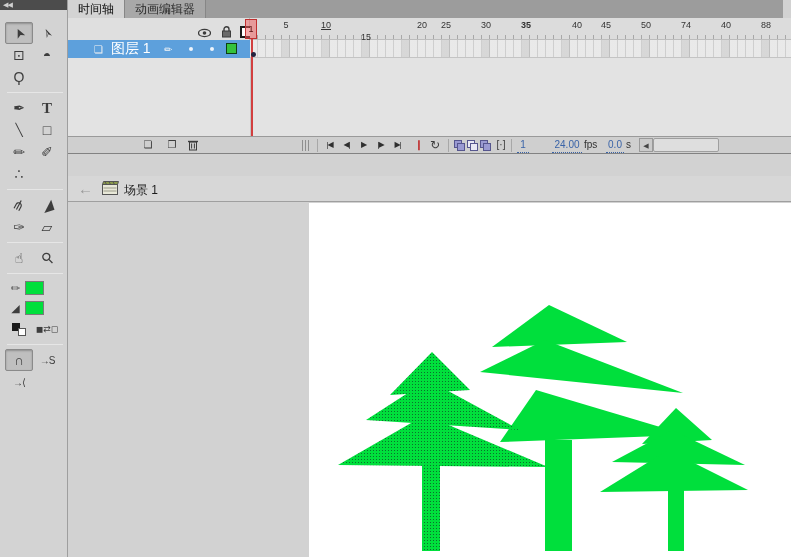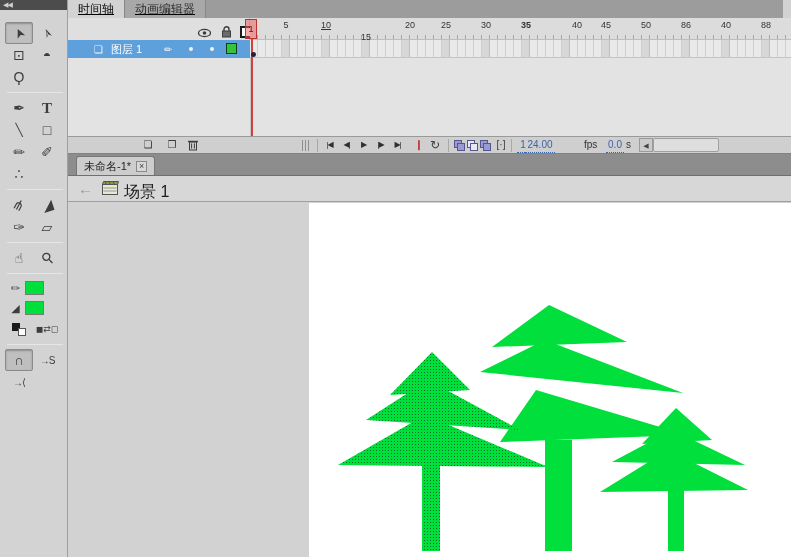--- a/index.html
+++ b/index.html
@@ -29,36 +29,36 @@
   [data-name="snap-to-objects"] .g { font-weight:bold; }
   .bwicon { position:relative; width:14px; height:13px; }
   .bwicon .b { position:absolute; left:0; top:0; width:8px; height:8px; background:#1a1a1a; }
   .bwicon .w { position:absolute; right:0; bottom:0; width:8px; height:8px; background:#fff; border:1px solid #555; }
   .swapicon { font-size:9px; color:#3d3d3d; }
 
   
   #right { position:absolute; left:68px; top:0; right:0; height:557px; }
 
   
-  #tabstrip { position:absolute; left:0; top:0; right:8px; height:26px; background:#9c9c9c; border-bottom:1px solid #8a8a8a; display:flex;text-decoration:underline; }
+  #tabstrip { position:absolute; left:0; top:0; right:8px; height:26px; background:#9c9c9c; border-bottom:1px solid #8a8a8a; display:flex; }
   .ptab { height:18px; padding:0 10px; font-size:12px; line-height:18px; color:#2a2a2a; background:#a8a8a8; border-right:1px solid #868686; }
   .ptab.active { background:#d3d3d3; color:#111; }
 
   
   #timeline { position:absolute; left:0; top:18px; right:0; height:136px; background:#dfdfdf; }
   #layercol { position:absolute; left:0; top:0; width:182px; height:118px; border-right:1px solid #bcbcbc; }
   .colicon { position:absolute; top:6px; width:14px; height:12px; text-align:center; }
   #ruler { position:absolute; left:182px; top:0; right:0; height:22px; background:#dcdcdc; border-bottom:1px solid #bdbdbd;
            background-image:repeating-linear-gradient(90deg, transparent 0 7px, #a8a8a8 7px 8px); background-size:100% 5px; background-position:0 17px; background-repeat:no-repeat; }
   .rnum { position:absolute; top:2px; transform:translateX(-50%); font-size:9px; color:#333; }
   #playhead-box { position:absolute; left:177px; top:1px; width:12px; height:20px; background:rgba(240,100,100,.55); border:1px solid #c03030; font-size:9px; color:#5a1010; text-align:center; line-height:18px; z-index:5; }
   #playhead-line { position:absolute; left:182.5px; top:20px; width:2px; height:98px; background:#d23f3f; z-index:4; }
   #layerrow { position:absolute; left:0; top:22px; width:182px; height:18px; background:#5da0dc; color:#fff; display:flex; align-items:center; }
   #layerrow .licon { font-size:10px; color:#f2f2f2; margin-left:26px; }
-  #layerrow .lname { font-size:11px; margin-left:8px; }
+  #layerrow .lname { font-size:14px; margin-left:8px; }
   #layerrow .lpencil { position:absolute; left:96px; font-size:10px; color:#f6f6f6; }
   #layerrow .ldot { position:absolute; width:4px; height:4px; border-radius:50%; background:#eef4fb; top:7px; }
   #layerrow .lsquare { position:absolute; left:158px; top:3px; width:11px; height:11px; background:#35c23d; border:1px solid #0f3f12; }
   #framesrow { position:absolute; left:182px; top:22px; right:0; height:18px;
       background-image:
         repeating-linear-gradient(90deg, rgba(0,0,0,0.07) 0 0), 
         repeating-linear-gradient(90deg, transparent 0 32px, rgba(0,0,0,0.08) 32px 40px),
         repeating-linear-gradient(90deg, #fbfbfb 0 7px, #dedede 7px 8px);
       border-bottom:1px solid #c4c4c4; }
   #keyframe-dot { position:absolute; left:183px; top:34px; width:5px; height:5px; border-radius:50%; background:#23233f; z-index:6; }
@@ -85,21 +85,21 @@
 
   
   #docstrip { position:absolute; left:0; top:154px; right:0; height:22px; background:#8d8d8d; border-bottom:1px solid #6f6f6f; }
   #doctab { position:absolute; left:8px; bottom:0; height:19px; background:#cdcdcd; border:1px solid #777; border-bottom:none; border-radius:3px 3px 0 0; padding:0 7px; font-size:11px; line-height:18px; color:#1d1d1d; display:flex; align-items:center; gap:5px; }
   #doctab .close { width:11px; height:11px; border:1px solid #8a8a8a; background:#d8d8d8; font-size:9px; line-height:9px; text-align:center; color:#444; }
 
   
   #editbar { position:absolute; left:0; top:176px; right:0; height:26px; background:#d7d7d7; border-bottom:1px solid #9f9f9f; }
   #backarrow { position:absolute; left:10px; top:4px; font-size:15px; font-weight:bold; color:#9a9a9a; }
   #sceneicon { position:absolute; left:34px; top:5px; }
-  #scenename { position:absolute; left:56px; top:6px; font-size:16px; color:#1c1c1c; }
+  #scenename { position:absolute; left:56px; top:6px; font-size:12px; color:#1c1c1c; }
 
   
   #stagewrap { position:absolute; left:0; top:202px; right:0; bottom:0; background:#d2d2d2; }
   #stage { position:absolute; left:241px; top:1px; right:0; bottom:0; background:#ffffff; }
   #stage svg { display:block; width:100%; height:100%; }
 </style>
 </head>
 <body>
 
 <div id="app" data-name="flash-application-window">
@@ -234,28 +234,28 @@
           <span class="ldot" style="left:121px;" data-name="layer-visibility-dot"></span>
           <span class="ldot" style="left:142px;" data-name="layer-lock-dot"></span>
           <span class="lsquare" data-name="layer-outline-color-swatch"></span>
         </div>
       </div>
 
       <div id="ruler" data-name="timeline-ruler">
           <span class="rnum" data-name="ruler-frame-number" style="left: 36px;">5</span>
           <span class="rnum" data-name="ruler-frame-number" style="left: 76px; text-decoration: underline;">10</span>
           <span class="rnum" data-name="ruler-frame-number" style="left: 116px; margin-top: 12px;">15</span>
-          <span class="rnum" data-name="ruler-frame-number" style="left: 160px;">20</span>
+          <span class="rnum" data-name="ruler-frame-number" style="left: 172px;">20</span>
           <span class="rnum" data-name="ruler-frame-number" style="left: 196px;">25</span>
           <span class="rnum" data-name="ruler-frame-number" style="left: 236px;">30</span>
           <span class="rnum" data-name="ruler-frame-number" style="left: 276px; font-weight: bold;">35</span>
           <span class="rnum" data-name="ruler-frame-number" style="left: 327px;">40</span>
           <span class="rnum" data-name="ruler-frame-number" style="left: 356px;">45</span>
           <span class="rnum" data-name="ruler-frame-number" style="left: 396px;">50</span>
-          <span class="rnum" data-name="ruler-frame-number" style="left: 436px;">86</span>
+          <span class="rnum" data-name="ruler-frame-number" style="left: 436px;">74</span>
           <span class="rnum" data-name="ruler-frame-number" style="left: 476px;">40</span>
           <span class="rnum" data-name="ruler-frame-number" style="left: 516px;">88</span>
         </div>
       <div id="playhead-box" data-name="playhead-marker">1</div>
       <div id="playhead-line" data-name="playhead-line"></div>
 
       <div id="framesrow" data-name="layer-frames-row"></div>
       <div id="keyframe-dot" data-name="keyframe-dot"></div>
 
       <div id="tl-empty" data-name="timeline-empty-area">
@@ -287,36 +287,30 @@
             <span class="q1"></span>
             <span class="q2"></span>
           </span>
         <span class="onionsq solid" style="left:412px;" data-name="edit-multiple-frames-button">
             <span class="q1"></span>
             <span class="q2"></span>
           </span>
         <span class="itm" style="left:425px;width:16px;" data-name="modify-onion-markers-button">[·]</span>
         <span class="sep" style="left:443px;"></span>
         <span class="itm hot" style="left:449px;width:12px;" data-name="current-frame-value">1</span>
-        <span class="itm hot" style="left:457px;width:30px;" data-name="frame-rate-value">24.00</span>
+        <span class="itm hot" style="left:484px;width:30px;" data-name="frame-rate-value">24.00</span>
         <span class="itm unit" style="left:516px;width:20px;text-align:left;" data-name="frame-rate-unit-label">fps</span>
         <span class="itm hot" style="left:538px;width:18px;" data-name="elapsed-time-value">0.0</span>
         <span class="itm unit" style="left:558px;width:8px;text-align:left;" data-name="elapsed-time-unit-label">s</span>
         <span id="tl-scroll-track" data-name="timeline-scrollbar-track"></span>
         <span id="tl-scroll-arrow" data-name="timeline-scrollbar-left-arrow">◀</span>
         <span id="tl-scroll-thumb" data-name="timeline-scrollbar-thumb"></span>
       <span class="itm pbtn" data-name="goto-first-frame-button" style="left: 253px;">|◀</span><span class="itm pbtn" data-name="step-back-button" style="left: 270px;">◀|</span><span class="itm pbtn" data-name="play-button" style="left: 287px;">▶</span><span class="itm pbtn" data-name="step-forward-button" style="left: 304px;">|▶</span><span class="itm pbtn" data-name="goto-last-frame-button" style="left: 321px;">▶|</span></div>
     </div>
 
-    <div id="docstrip" data-name="document-tab-strip">
-      <div id="doctab" data-name="document-tab">
-        <span data-name="document-title">未命名-1*</span>
-        <span class="close" data-name="close-document-icon">×</span>
-      </div>
-    </div>
 
     <div id="editbar" data-name="edit-bar">
       <span id="backarrow" data-name="back-arrow-icon">←</span>
       <span id="sceneicon" data-name="scene-clapperboard-icon">
         <svg width="17" height="14" viewBox="0 0 17 14">
             <rect x="0.5" y="3.5" width="15" height="10" fill="#e8e8d8" stroke="#555"></rect>
             <path d="M0.5 3.5 L15.5 3.5 L16.5 0.5 L1.5 0.5 Z" fill="#8a9a4a" stroke="#555"></path>
             <line x1="3" y1="0.8" x2="4.4" y2="3.2" stroke="#555"></line>
             <line x1="7" y1="0.8" x2="8.4" y2="3.2" stroke="#555"></line>
             <line x1="11" y1="0.8" x2="12.4" y2="3.2" stroke="#555"></line>

